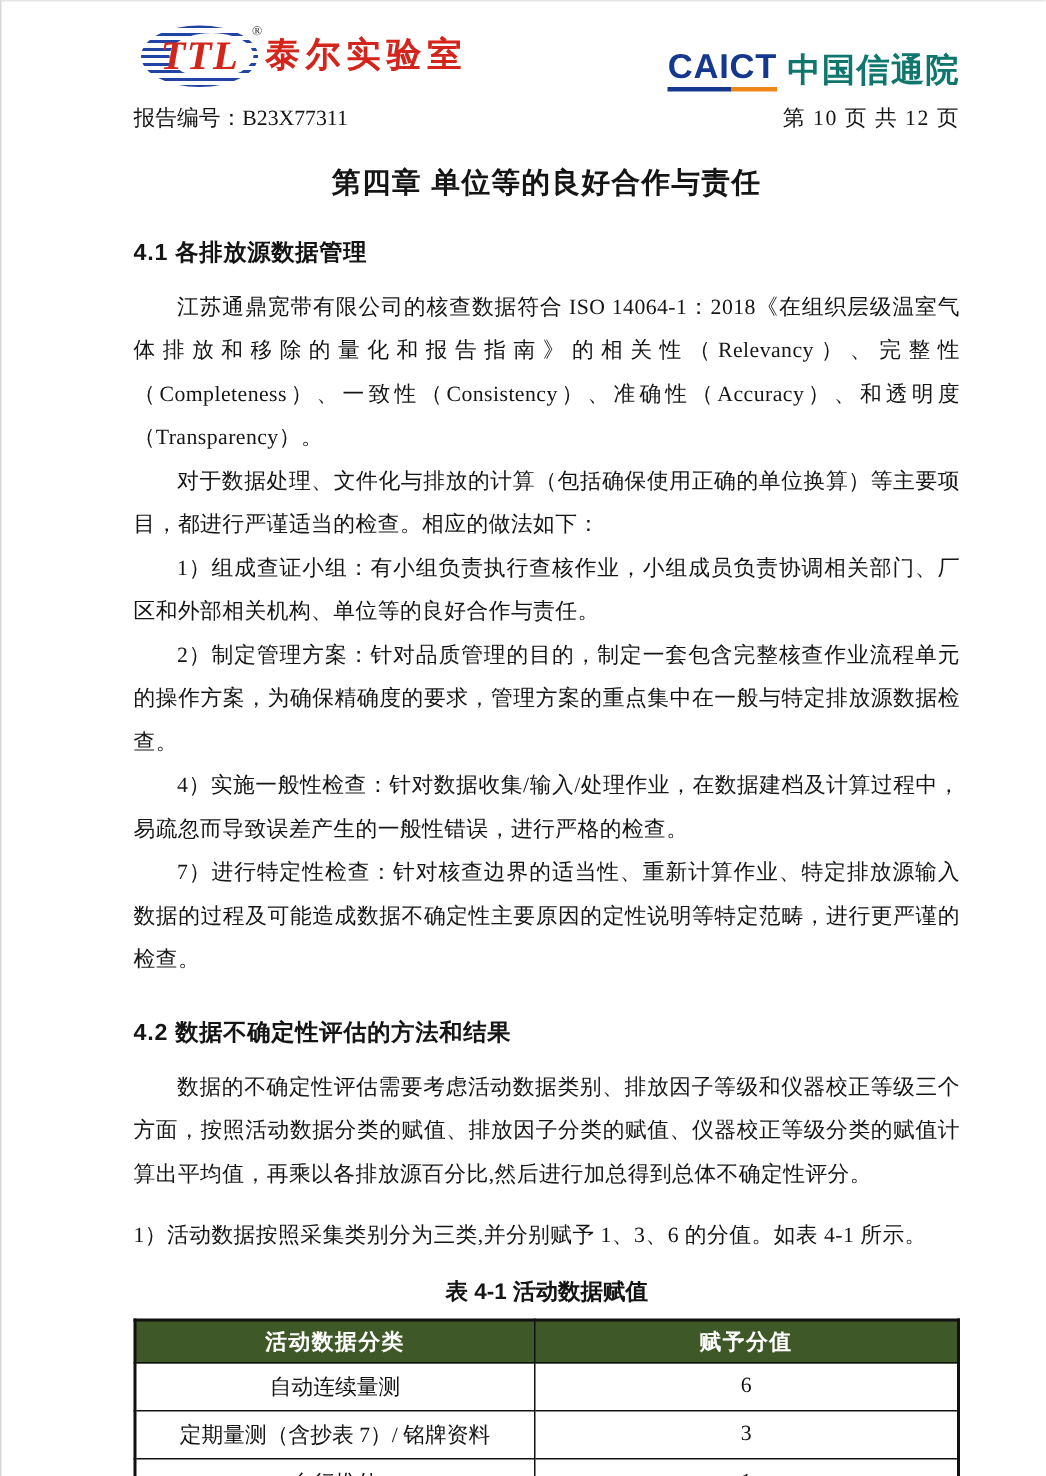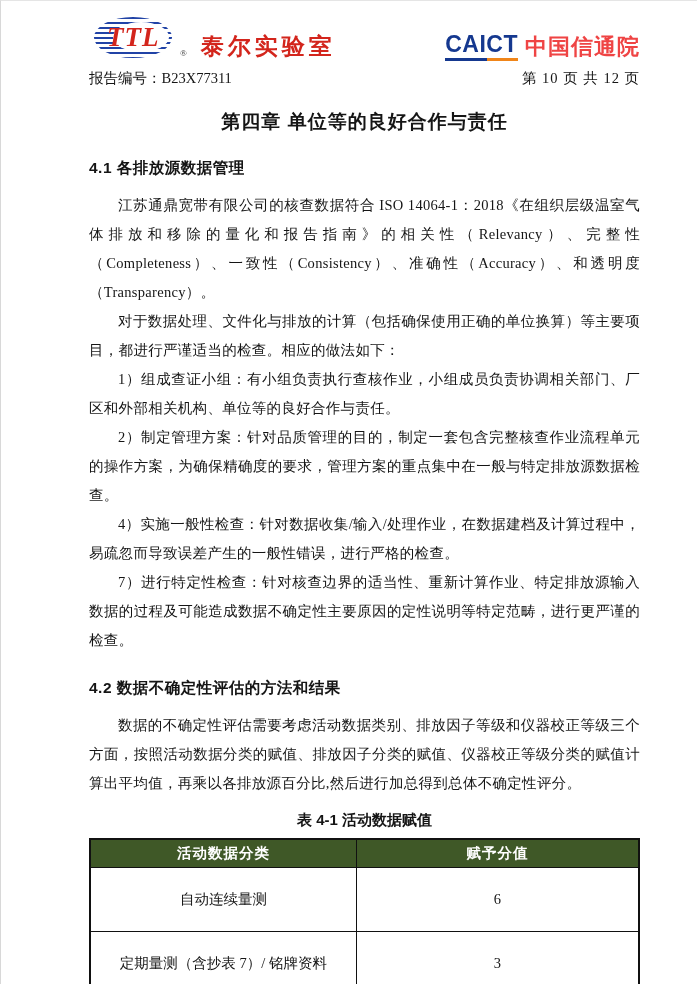--- a/index.html
+++ b/index.html
@@ -10,21 +10,21 @@
     font-family: "Liberation Serif", "DejaVu Serif", serif;
     color: #151515;
     border-left: 1px solid #d8d8d8;
     border-top: 1px solid #e5e5e5;
     position: relative;
   }
   .page { padding: 13px 57px 0 88px; }
 
   
   .logo-row { display: flex; justify-content: space-between; align-items: center; height: 46px; }
-  .ttl-logo { display: flex; align-items: flex-end; margin-left: 5px; gap: 12px; }
+  .ttl-logo { display: flex; align-items: flex-start; margin-left: 5px; }
   .ttl-emblem { position: relative; display: inline-block; width: 78px; height: 41px; }
   .ttl-globe {
     position: absolute; inset: 0; border-radius: 50%;
     background: repeating-linear-gradient(#2143a6 0 2px, #ffffff 2px 5px);
   }
   .ttl-globe-core {
     position: absolute; left: 24%; top: 13%; width: 72%; height: 74%;
     border-radius: 50%; background: #ffffff;
   }
   .ttl-en {
@@ -41,21 +41,21 @@
   .caict-en-wrap { display: inline-block; text-align: center; margin-right: 7px; }
   .caict-en {
     display: block;
     font-family: "Liberation Sans", sans-serif; font-weight: bold;
     font-size: 23px; color: #15388f; letter-spacing: 0.5px; line-height: 1;
   }
   .caict-underline {
     display: block; height: 3px; margin-top: 2px;
     background: linear-gradient(90deg, #15388f 0 58%, #f08519 58% 100%);
   }
-  .caict-cn { font-size: 22px; color: #ef4444; font-weight: bold; letter-spacing: 1px; }
+  .caict-cn { font-size: 22px; color: #0f766e; font-weight: bold; letter-spacing: 1px; }
 
   
   .meta-row { display: flex; justify-content: space-between; margin-top: 9px; font-size: 14.5px; }
   .meta-row .page-ind { letter-spacing: 1px; }
 
   
   h1.chapter {
     margin-top: 21px; text-align: center;
     font-size: 19px; font-weight: bold; letter-spacing: 1px;
     font-family: "Liberation Sans", sans-serif;
@@ -79,21 +79,21 @@
     width: 100%; margin-top: 8px; border-collapse: collapse;
     border: 2px solid #111111;
   }
   table.val-table th {
     background: #3f5827; color: #ffffff; font-weight: bold;
     border: 1px solid #111111; padding: 4px 16px; font-size: 14.5px;
     font-family: "Liberation Sans", sans-serif; letter-spacing: 1px;
   }
   table.val-table td {
     border: 1px solid #111111; text-align: center; vertical-align: middle;
-    padding: 22px 4px; font-size: 14.5px; height: 29px;
+    padding: 6px 4px; font-size: 14.5px; height: 29px;
   }
   table.val-table .col-cat { width: 48.5%; }
   table.val-table .col-score { width: 51.5%; }
 </style>
 </head>
 <body>
 
 <div class="page">
 
   <div class="logo-row">
@@ -125,20 +125,21 @@
   <h2 class="sec">4.1 各排放源数据管理</h2>
   <p class="body-p indent mt">江苏通鼎宽带有限公司的核查数据符合 ISO 14064-1：2018《在组织层级温室气体排放和移除的量化和报告指南》的相关性（Relevancy）、完整性（Completeness）、一致性（Consistency）、准确性（Accuracy）、和透明度（Transparency）。</p>
   <p class="body-p indent">对于数据处理、文件化与排放的计算（包括确保使用正确的单位换算）等主要项目，都进行严谨适当的检查。相应的做法如下：</p>
   <p class="body-p indent">1）组成查证小组：有小组负责执行查核作业，小组成员负责协调相关部门、厂区和外部相关机构、单位等的良好合作与责任。</p>
   <p class="body-p indent">2）制定管理方案：针对品质管理的目的，制定一套包含完整核查作业流程单元的操作方案，为确保精确度的要求，管理方案的重点集中在一般与特定排放源数据检查。</p>
   <p class="body-p indent">4）实施一般性检查：针对数据收集/输入/处理作业，在数据建档及计算过程中，易疏忽而导致误差产生的一般性错误，进行严格的检查。</p>
   <p class="body-p indent">7）进行特定性检查：针对核查边界的适当性、重新计算作业、特定排放源输入数据的过程及可能造成数据不确定性主要原因的定性说明等特定范畴，进行更严谨的检查。</p>
 
   <h2 class="sec">4.2 数据不确定性评估的方法和结果</h2>
   <p class="body-p indent mt">数据的不确定性评估需要考虑活动数据类别、排放因子等级和仪器校正等级三个方面，按照活动数据分类的赋值、排放因子分类的赋值、仪器校正等级分类的赋值计算出平均值，再乘以各排放源百分比,然后进行加总得到总体不确定性评分。</p>
+  <p class="body-p mt">1）活动数据按照采集类别分为三类,并分别赋予 1、3、6 的分值。如表 4-1 所示。</p>
 
   <div class="tbl-caption">表 4-1 活动数据赋值</div>
   <table class="val-table">
     <thead>
       <tr>
         <th class="col-cat">活动数据分类</th>
         <th class="col-score">赋予分值</th>
       </tr>
     </thead>
     <tbody>

